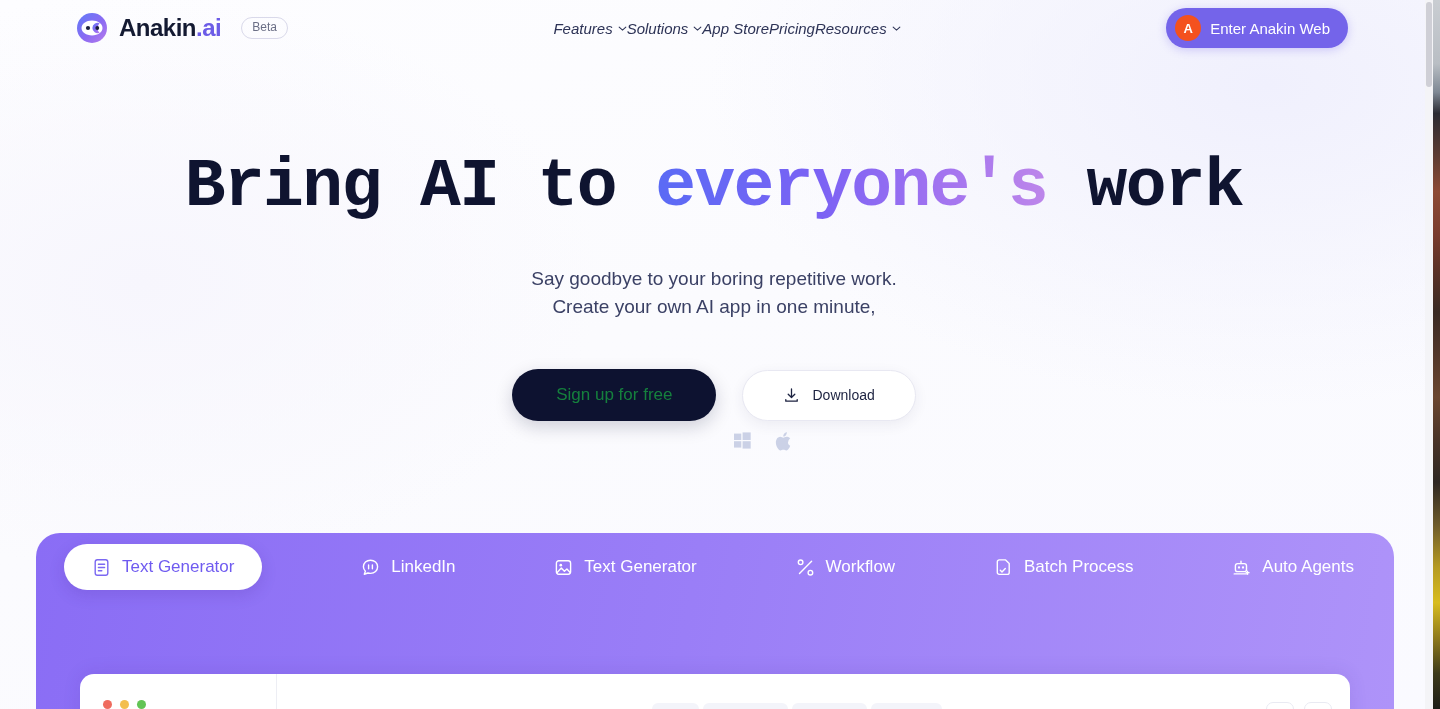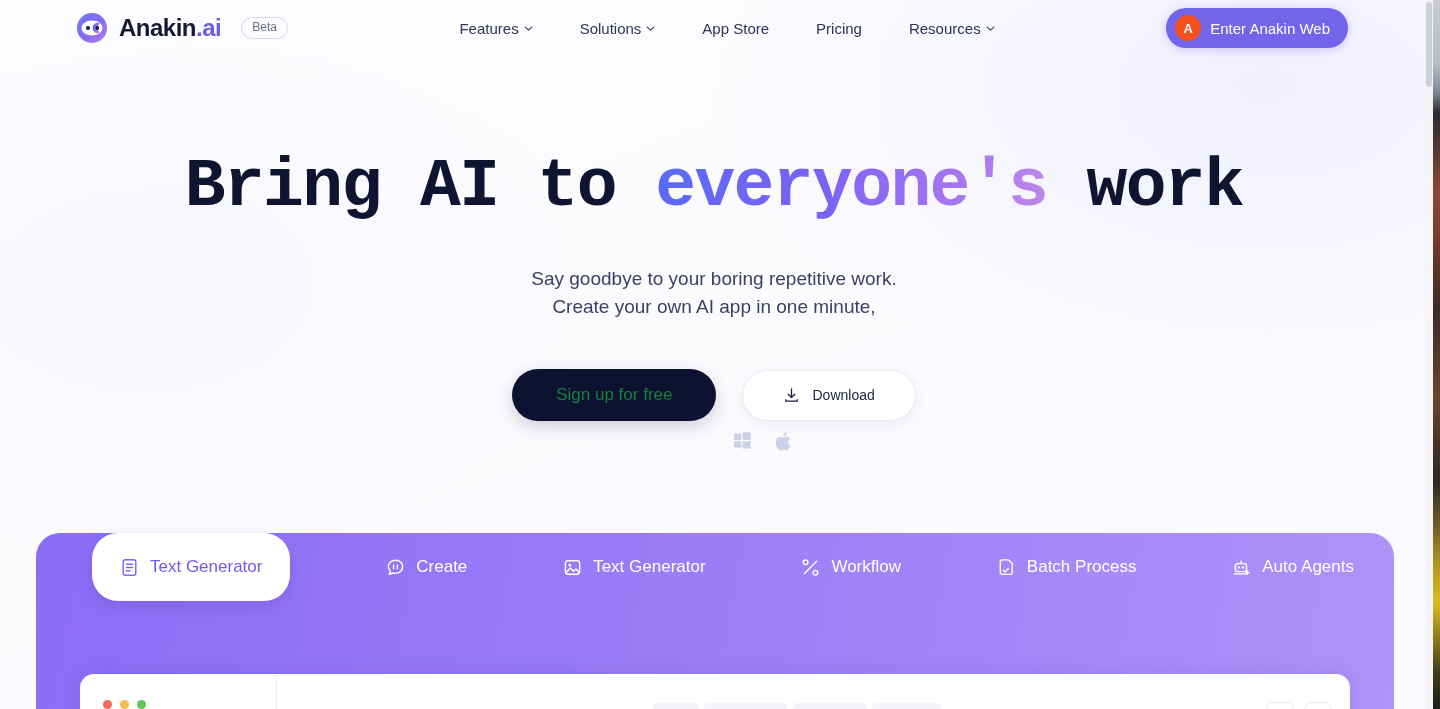--- a/index.html
+++ b/index.html
@@ -44,21 +44,21 @@
   .brand-name {
     font-size:24px; font-weight:700; letter-spacing:-0.5px;
     color:#141a32; line-height:1;
   }
   .brand-name .dotai { color:#6c5ce7; }
   .beta-pill {
     margin-left:9px; padding:2px 10px 3px; border:1px solid #d9d9ea;
     border-radius:11px; font-size:12px; color:#6b6f86; line-height:1.3;
   }
   .nav-links {
-    display:flex; align-items:center; gap:47px; margin:4px auto;
+    display:flex; align-items:center; margin:4px auto;font-style:italic;
   }
   .nav-link {
     display:flex; align-items:center; gap:5px; font-size:15px;
     color:#2d3356; cursor:pointer; white-space:nowrap;
   }
   .chev { width:9px; height:9px; display:block; }
   .cta {
     display:flex; align-items:center; gap:9px;
     background:#7464ea; border-radius:22px; padding:7px 18px 7px 9px;
     cursor:pointer; box-shadow:0 2px 10px rgba(116,100,234,.30);
@@ -105,22 +105,22 @@
   }
   .plat-icon { opacity:.72; cursor:pointer; }
 
   
   .panel {
     position:absolute; top:533px; left:36px; width:1358px; height:176px;
     border-radius:24px 24px 0 0;
     background:linear-gradient(100deg,#8a6df5 0%,#9a7ef7 48%,#ae93f9 100%);
   }
   .tabs {
-    display:flex; height:68px;
-    padding:0 40px 0 56px; gap:0;
+    display:flex; align-items:center; height:68px;
+    padding:0 40px 0 28px; gap:0;
   }
   .tab {
     display:flex; align-items:center; gap:11px; cursor:pointer;
     color:#ffffff; font-size:17px; white-space:nowrap;
     padding:13px 0; position:relative;
   }
   .tab .ico { display:block; }
   .tab.active {
     background:#fff; color:#6f5bf0; border-radius:26px;
     padding:13px 28px; box-shadow:0 5px 16px rgba(60,30,140,.16);
@@ -270,21 +270,21 @@
         </svg>
         <span>Text Generator</span>
       </div>
       <div class="tab-gap"></div>
 
       <div class="tab">
         <svg class="ico" width="19" height="19" viewBox="0 0 19 19">
           <path d="M9.5 2.2c4 0 7.1 2.9 7.1 6.6 0 3.7-3.1 6.6-7.1 6.6-.9 0-1.8-.15-2.6-.42l-3.6 1.3 1.1-3.1A6.4 6.4 0 012.4 8.8c0-3.7 3.1-6.6 7.1-6.6z" stroke="#fff" stroke-width="1.4" fill="none" stroke-linejoin="round"></path>
           <path d="M7.6 6.9v3.8M11.4 6.9v3.8" stroke="#fff" stroke-width="1.4" stroke-linecap="round"></path>
         </svg>
-        <span>Create</span>
+        <span>LinkedIn</span>
       </div>
       <div class="tab-gap"></div>
 
       <div class="tab">
         <svg class="ico" width="19" height="19" viewBox="0 0 19 19">
           <rect x="2.4" y="2.8" width="14.2" height="13.4" rx="2.4" stroke="#fff" stroke-width="1.4" fill="none"></rect>
           <circle cx="6.8" cy="7.2" r="1.35" fill="#fff"></circle>
           <path d="M3.2 14.4l4.1-4.3 3.1 3.1 2.5-2.2 3 3.2" stroke="#fff" stroke-width="1.4" fill="none" stroke-linejoin="round" stroke-linecap="round"></path>
         </svg>
         <span>Text Generator</span>

